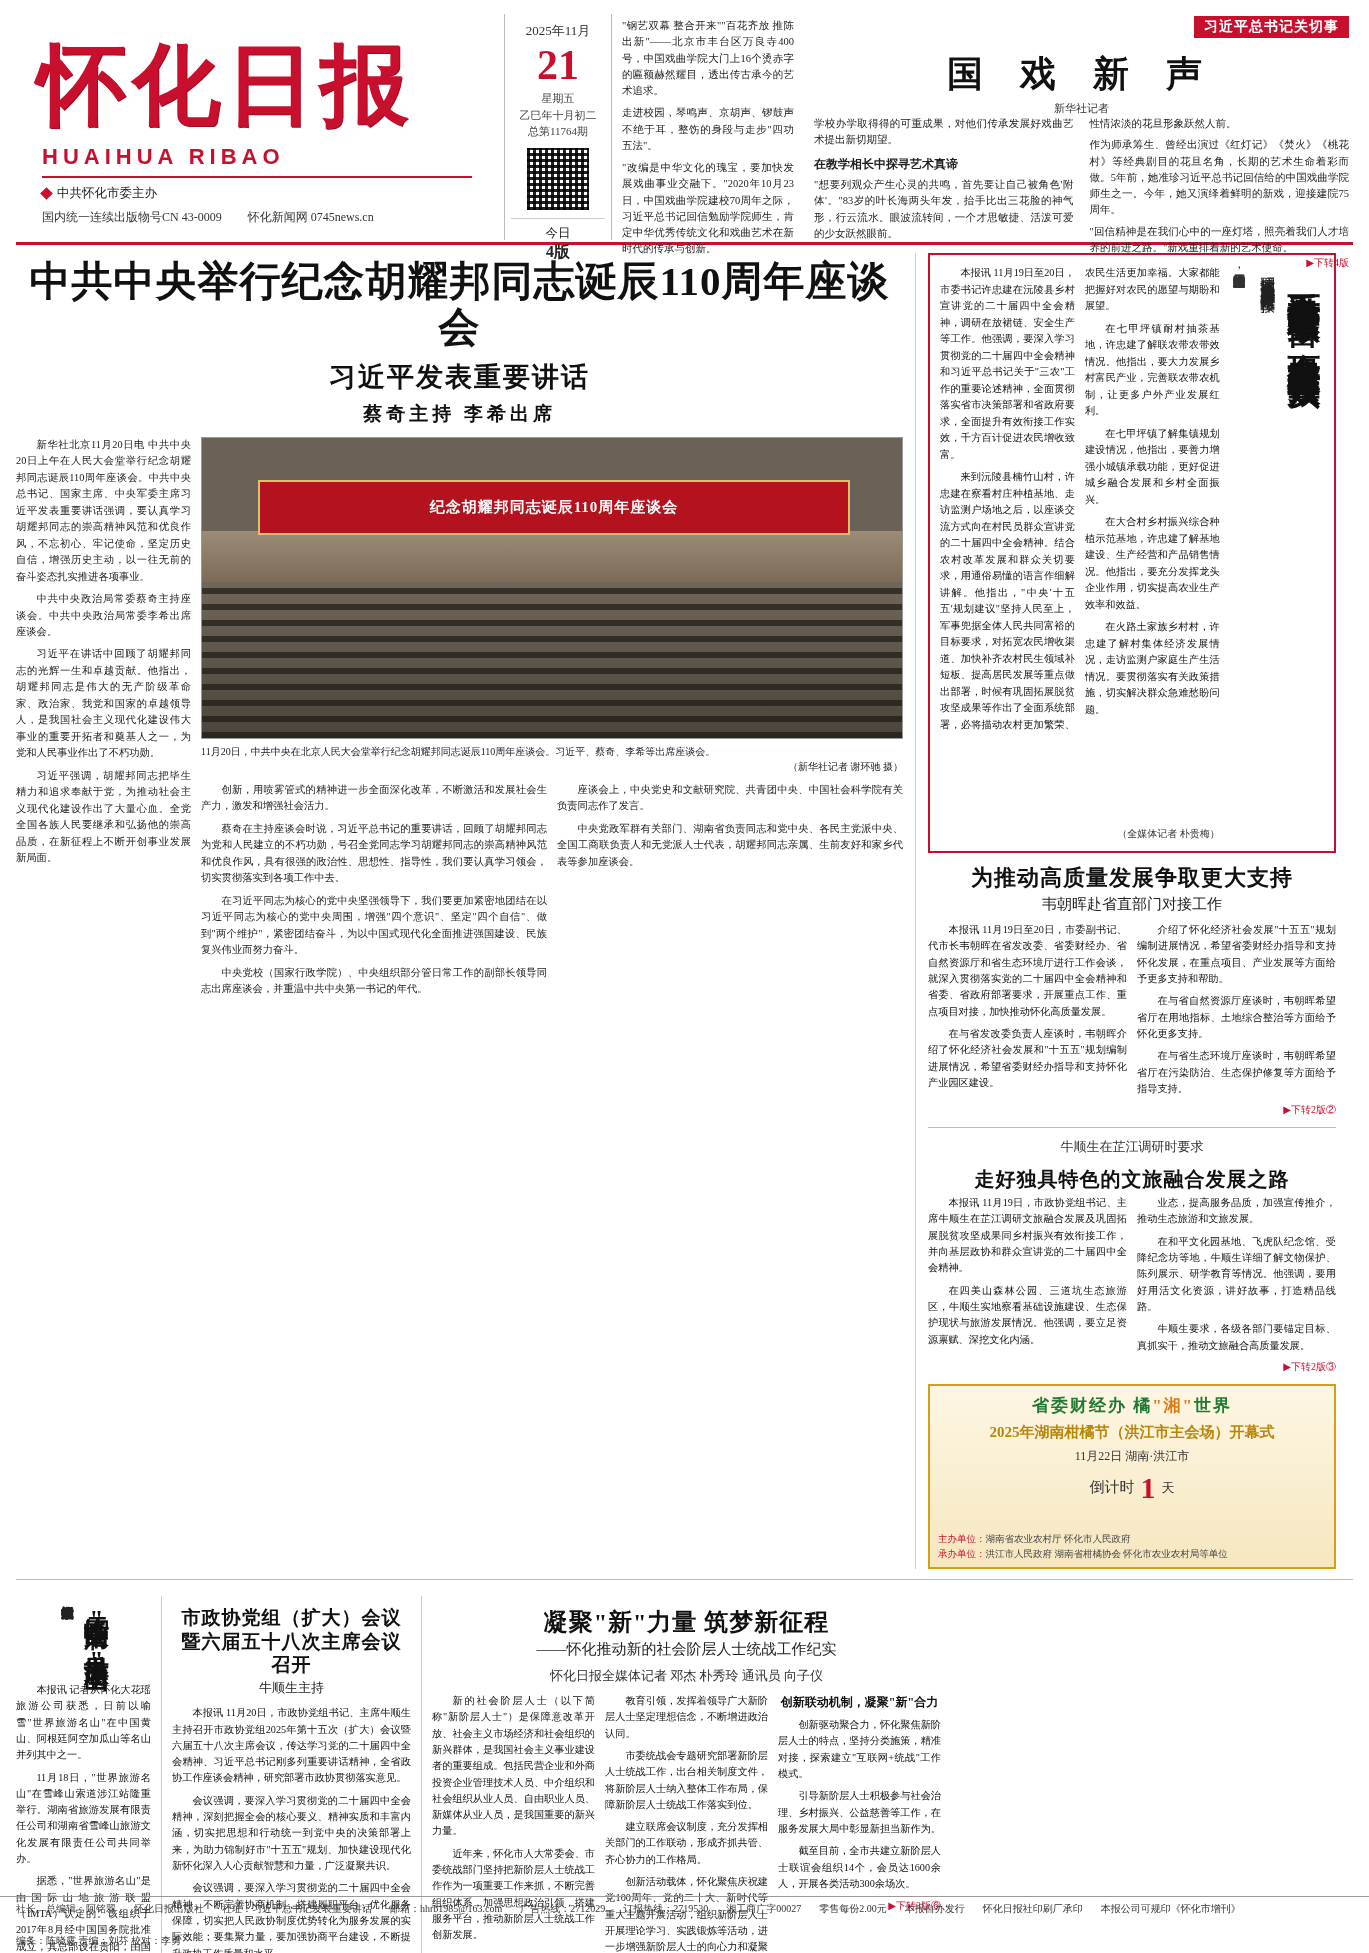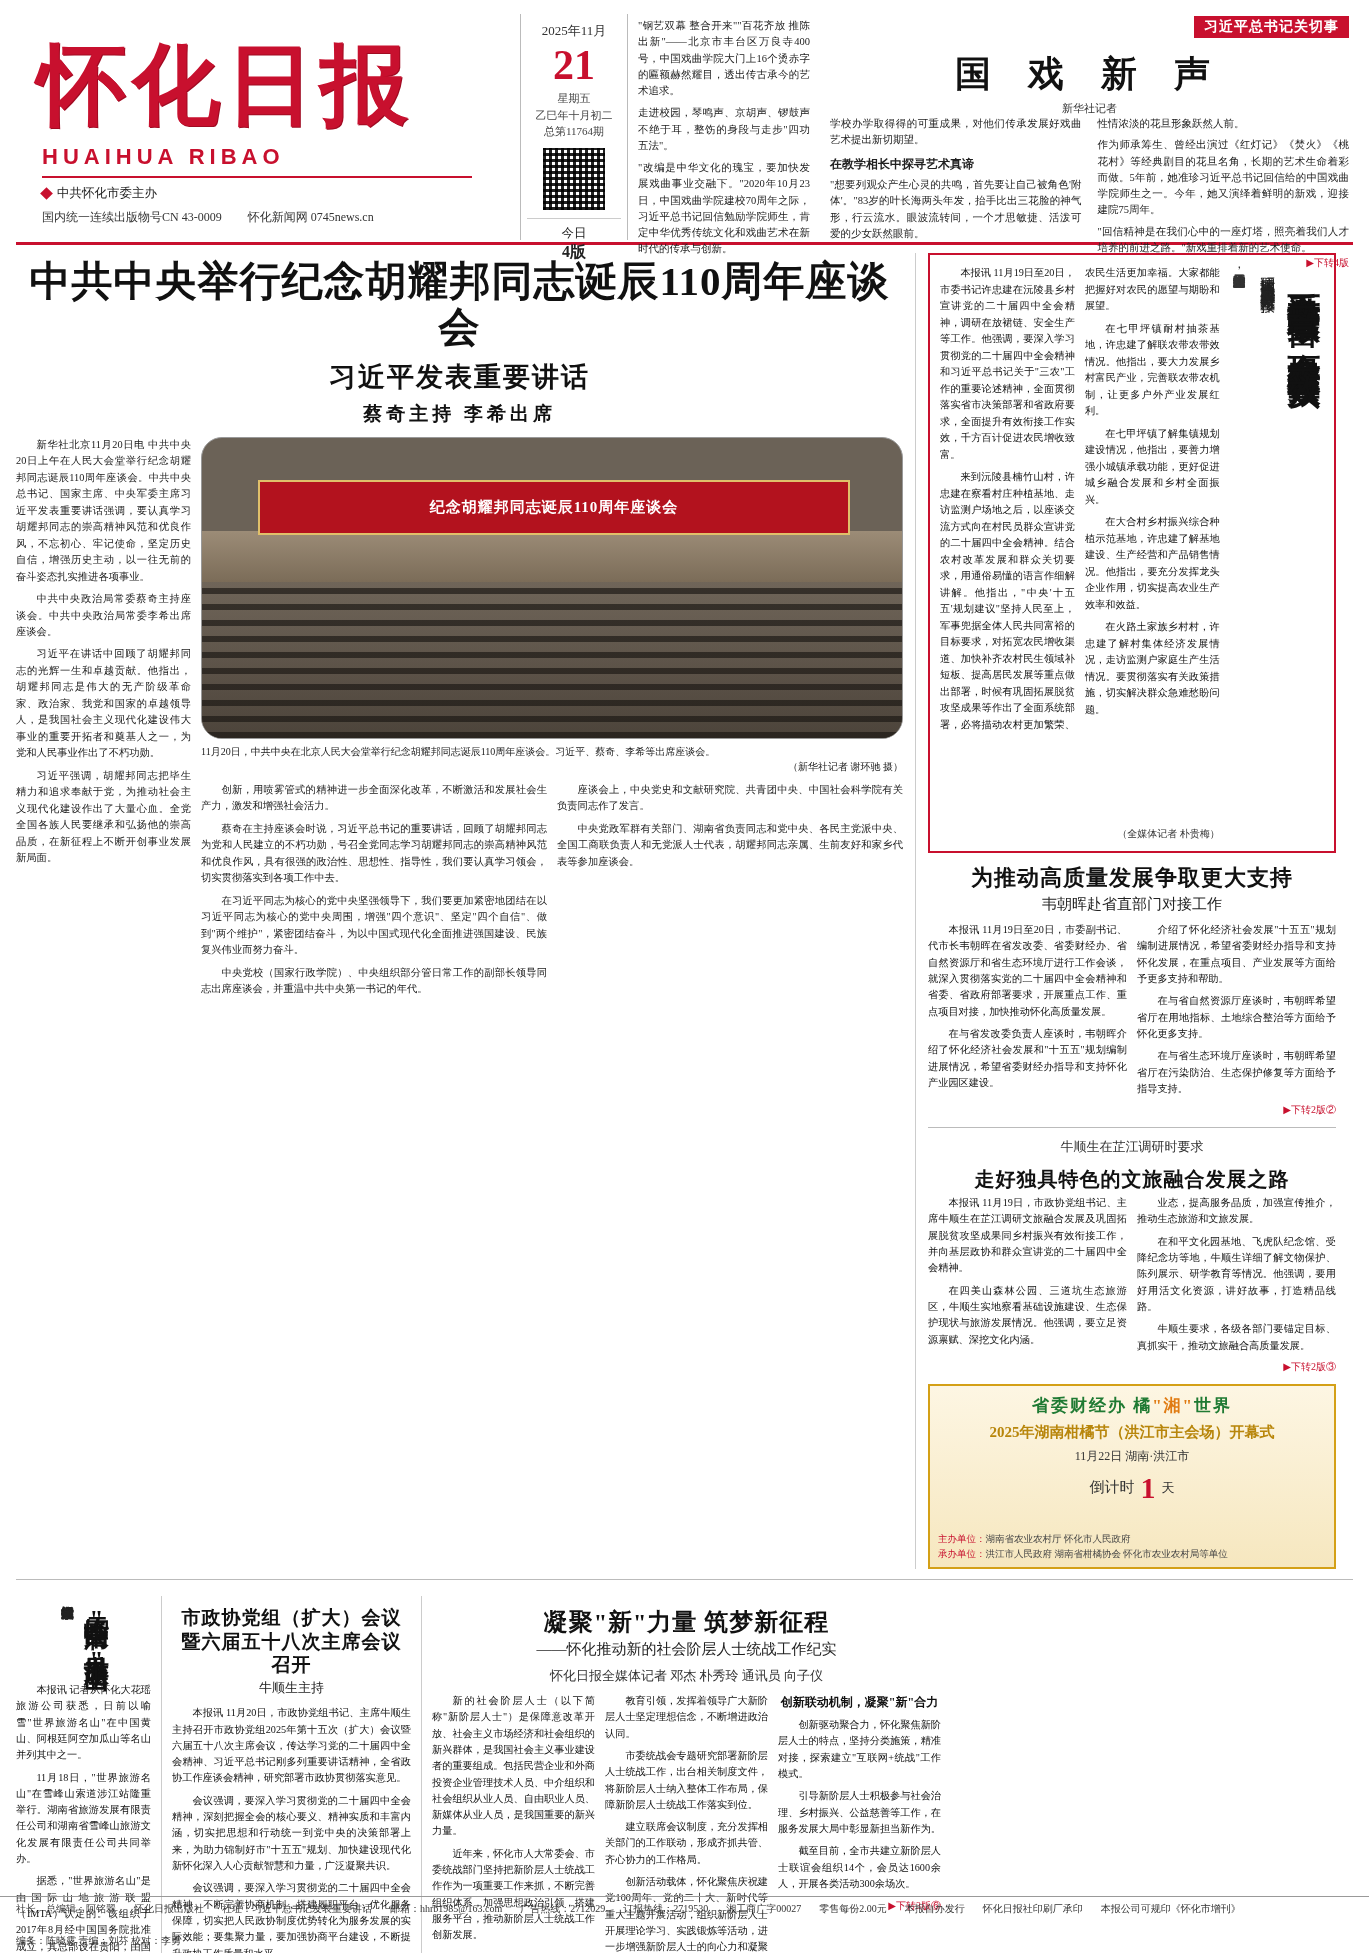--- a/index.html
+++ b/index.html
@@ -26,21 +26,21 @@
   .mast-pinyin{
     margin-top:14px;margin-left:22px;
     font-size:22px;letter-spacing:5px;color:#c8102e;font-weight:bold;
     font-family:"Liberation Sans", sans-serif;
   }
   .mast-rule{width:430px;height:2px;background:#c8102e;margin:6px 0 0 22px;}
   .mast-sub{margin-left:22px;margin-top:7px;font-size:12.5px;color:#222;display:flex;align-items:center;gap:6px;}
   .mast-dot{display:inline-block;width:9px;height:9px;background:#c8102e;transform:rotate(45deg);}
   .mast-sub2{margin-left:22px;margin-top:7px;font-size:12px;color:#333;display:flex;gap:26px;}
 
-  .mast-date{width:108px;border-left:1px solid #bbb;border-right:1px solid #bbb;text-align:center;padding:8px 4px;box-sizing:border-box;margin-left:20px;}
+  .mast-date{width:108px;border-left:1px solid #bbb;border-right:1px solid #bbb;text-align:center;padding:8px 4px;box-sizing:border-box;margin-left:4px;}
   .mast-date .ymd{font-size:13px;color:#333;}
   .mast-date .day{font-size:42px;color:#c8102e;font-weight:bold;line-height:1.1;margin:2px 0 2px;}
   .mast-date .small{font-size:11px;color:#444;line-height:1.5;}
   .mast-date .hr{height:1px;background:#ccc;margin:6px 2px;}
   .mast-date .today{font-size:12.5px;color:#222;margin-top:6px;}
   .mast-date .pages{font-size:16px;color:#222;font-weight:bold;}
 
   .qr{width:62px;height:62px;margin:6px auto 0;background:
      repeating-linear-gradient(0deg,#222 0 3px,#fff 3px 6px),
      repeating-linear-gradient(90deg,#222 0 3px,transparent 3px 6px);
@@ -203,21 +203,21 @@
 
       <div class="article-flow">
         <div class="ac" style="width:175px;">
           <p>新华社北京11月20日电 中共中央20日上午在人民大会堂举行纪念胡耀邦同志诞辰110周年座谈会。中共中央总书记、国家主席、中央军委主席习近平发表重要讲话强调，要认真学习胡耀邦同志的崇高精神风范和优良作风，不忘初心、牢记使命，坚定历史自信，增强历史主动，以一往无前的奋斗姿态扎实推进各项事业。</p>
           <p>中共中央政治局常委蔡奇主持座谈会。中共中央政治局常委李希出席座谈会。</p>
           <p>习近平在讲话中回顾了胡耀邦同志的光辉一生和卓越贡献。他指出，胡耀邦同志是伟大的无产阶级革命家、政治家、我党和国家的卓越领导人，是我国社会主义现代化建设伟大事业的重要开拓者和奠基人之一，为党和人民事业作出了不朽功勋。</p>
           <p>习近平强调，胡耀邦同志把毕生精力和追求奉献于党，为推动社会主义现代化建设作出了大量心血。全党全国各族人民要继承和弘扬他的崇高品质，在新征程上不断开创事业发展新局面。</p>
         </div>
 
         <div style="flex:1;">
-          <div class="photo" style="height:300px;border-radius:21px;">
+          <div class="photo" style="height:300px;">
             <div class="stage"></div>
             <div class="banner">纪念胡耀邦同志诞辰110周年座谈会</div>
             <div class="rows"></div>
           </div>
           <div class="cap">
             <span>11月20日，中共中央在北京人民大会堂举行纪念胡耀邦同志诞辰110周年座谈会。习近平、蔡奇、李希等出席座谈会。</span>
             <span class="by">（新华社记者 谢环驰 摄）</span>
           </div>
           <div style="display:flex;gap:10px;margin-top:8px;">
             <div class="ac" style="flex:1;">

